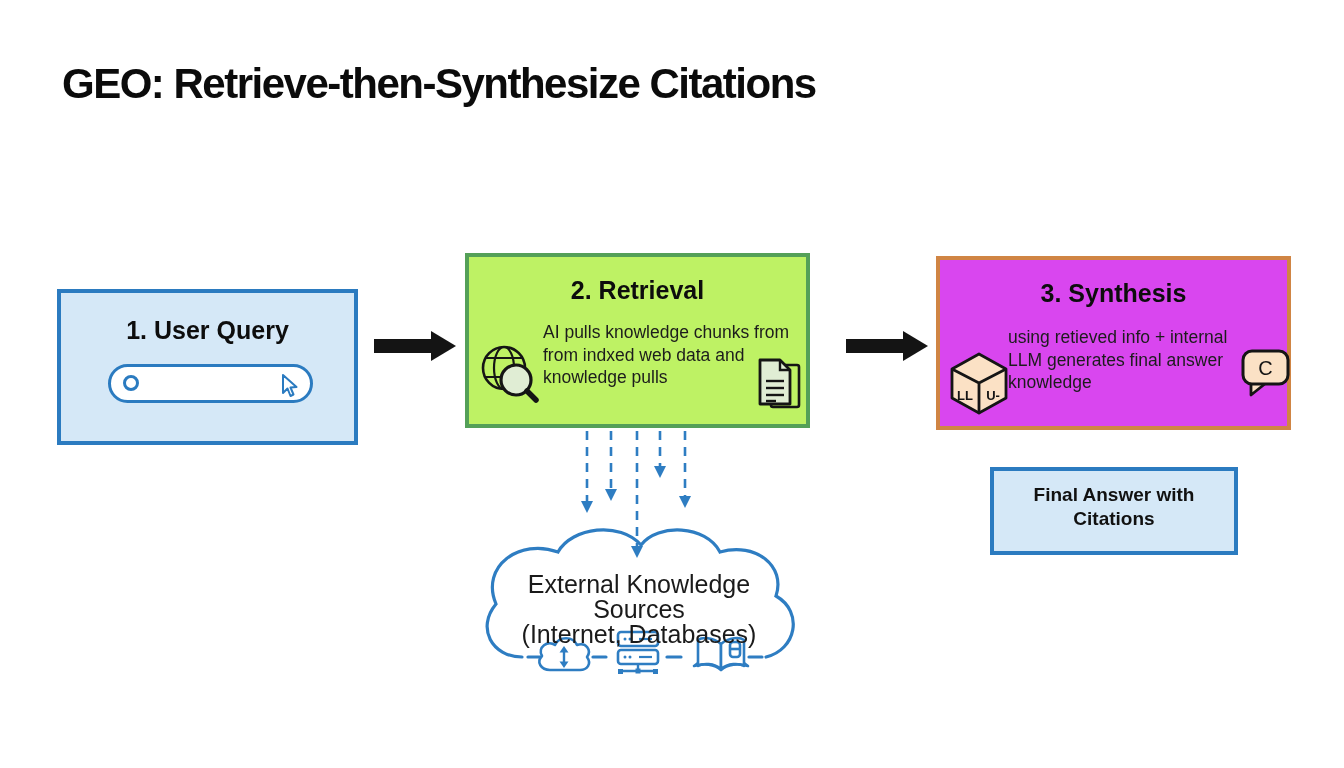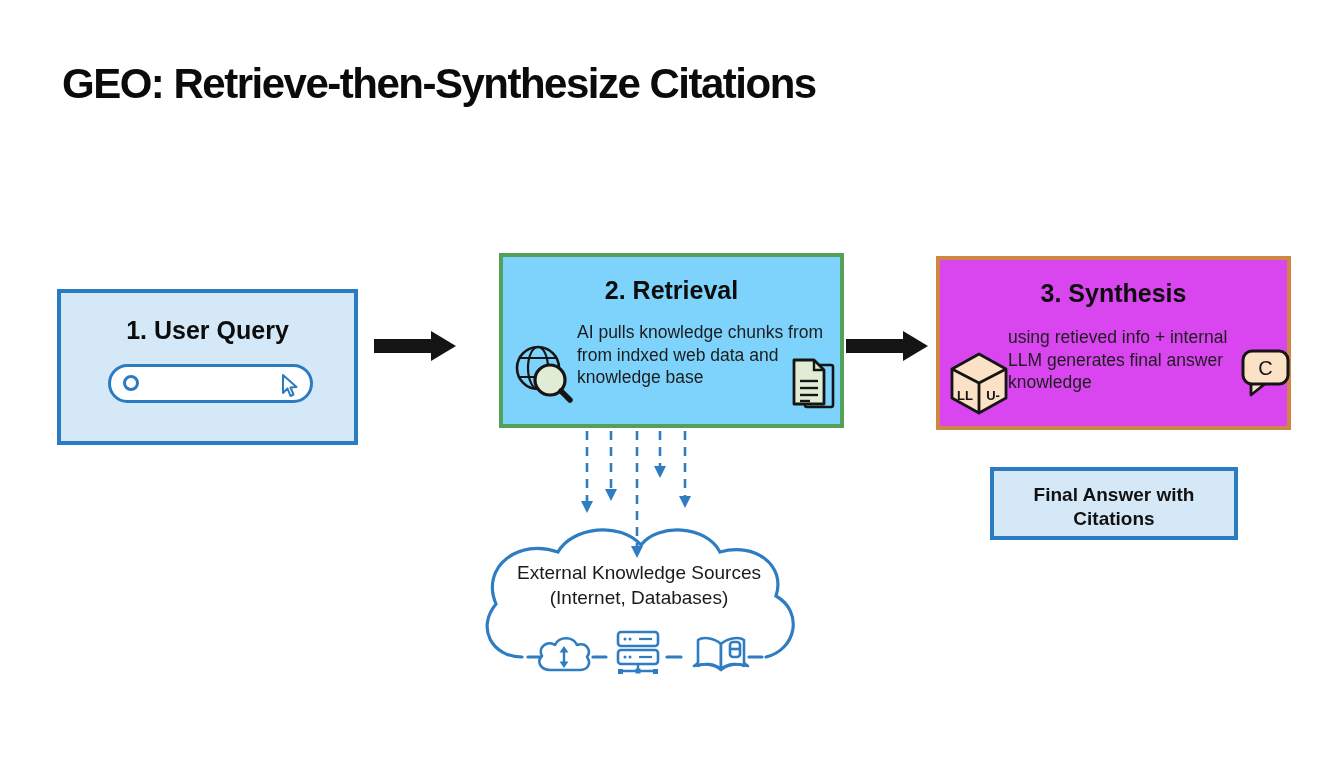--- a/index.html
+++ b/index.html
@@ -3,40 +3,40 @@
 <meta charset="utf-8">
 <style>
   html,body{margin:0;padding:0;background:#fff;}
   .canvas{position:relative;width:1344px;height:768px;background:#fff;
           font-family:"Liberation Sans",sans-serif;overflow:hidden;}
   .title{position:absolute;left:62px;top:60px;font-size:42px;font-weight:bold;
          letter-spacing:-1.5px;color:#0b0b0b;white-space:nowrap;}
   .layer{position:absolute;left:0;top:0;z-index:1;}
   .box{position:absolute;box-sizing:border-box;z-index:2;}
   .box-blue{background:#d5e8f7;border:4px solid #2b7bc0;margin-top:18px;}
-  .box-green{background:#7dd3fc;border:4px solid #54a058;margin-left:34px;}
+  .box-green{background:#bef264;border:4px solid #54a058;}
   .box-orange{background:#d946ef;border:4px solid #d08544;}
   .box1{left:57px;top:271px;width:301px;height:156px;}
   .box2{left:465px;top:253px;width:345px;height:175px;}
   .box3{left:936px;top:256px;width:355px;height:174px;}
-  .final{left:990px;top:449px;width:248px;height:73px;text-align:center;
+  .final{left:990px;top:449px;width:248px;height:88px;text-align:center;
          padding-top:12px;font-weight:bold;font-size:19px;line-height:24px;color:#111;}
   .heading{position:absolute;left:0;width:100%;text-align:center;font-weight:bold;
            color:#0d0d0d;font-size:25px;white-space:nowrap;}
   .h1pos{top:23px;} .h2pos{top:19px;} .h3pos{top:19px;}
   .desc{position:absolute;font-size:17.5px;line-height:22.5px;color:#1c1c1c;white-space:nowrap;}
   .d2pos{left:74px;top:64px;} .d3pos{left:68px;top:66px;}
   .searchbar{position:absolute;left:47px;top:71px;width:205px;height:39px;
              box-sizing:border-box;background:#fff;border:3px solid #2b7bc0;border-radius:20px;}
   .searchdot{position:absolute;left:12px;top:8px;width:16px;height:16px;box-sizing:border-box;
              border:3px solid #2b7bc0;border-radius:50%;}
   .cursor-svg{position:absolute;right:11px;top:6px;}
   .icon-svg{position:absolute;}
-  .cloudtext{position:absolute;left:489px;top:560px;width:300px;text-align:center;
-             font-size:19px;line-height:25px;color:#1a1a1a;z-index:3;}
+  .cloudtext{position:absolute;left:489px;top:572px;width:300px;text-align:center;
+             font-size:25px;line-height:25px;color:#1a1a1a;z-index:3;}
 </style>
 </head>
 <body>
 
 <div class="canvas">
 
   <div class="title">GEO: Retrieve-then-Synthesize Citations</div>
 
   <svg class="layer" width="1344" height="768" viewBox="0 0 1344 768">
 
@@ -126,21 +126,21 @@
         <path d="M4 2 L4 20 L8.5 15.5 L11.5 23 L14.5 21.5 L11.5 14.5 L17.5 14 Z" fill="#ffffff" stroke="#2b7bc0" stroke-width="2" stroke-linejoin="round"></path>
       </svg>
     </div>
   </div>
 
   <div class="box box-green box2">
     <div class="heading h2pos">2. Retrieval</div>
     <div class="desc d2pos">
       <div>AI pulls knowledge chunks from</div>
       <div>from indxed web data and</div>
-      <div>knowledge base</div>
+      <div>knowledge pulls</div>
     </div>
     <svg class="icon-svg" style="left:8px;top:84px;" width="62" height="64" viewBox="0 0 62 64">
       <defs>
           <clipPath id="gclip">
             <circle cx="27" cy="27" r="21"></circle>
           </clipPath>
         </defs>
       <circle cx="27" cy="27" r="21" fill="none" stroke="#151515" stroke-width="2.6"></circle>
       <ellipse cx="27" cy="27" rx="10" ry="21" fill="none" stroke="#151515" stroke-width="2.2"></ellipse>
       <g clip-path="url(#gclip)" stroke="#151515" stroke-width="2.2">

